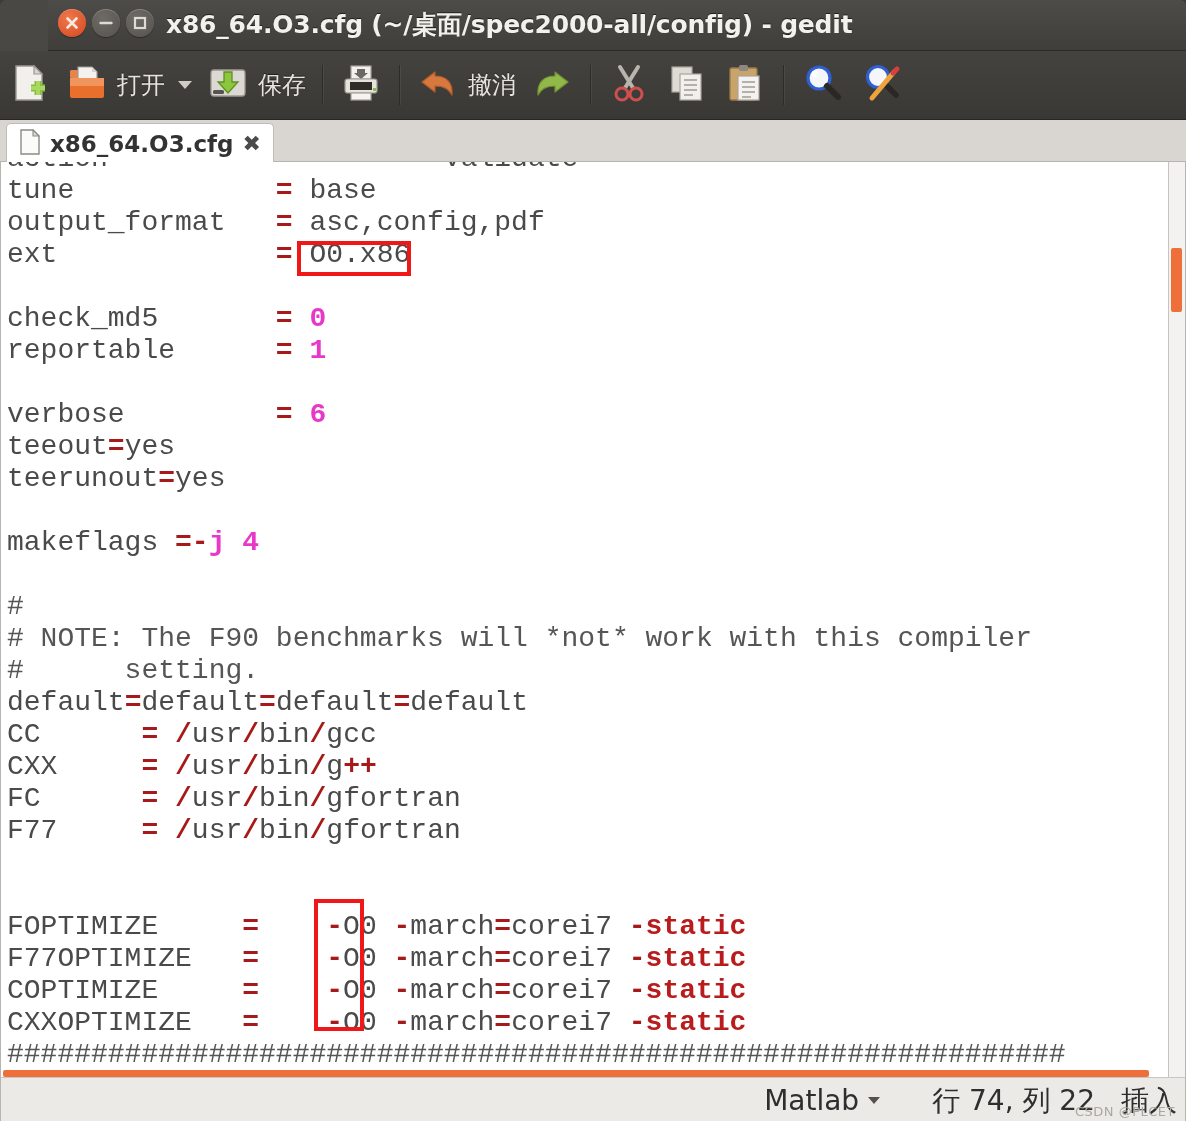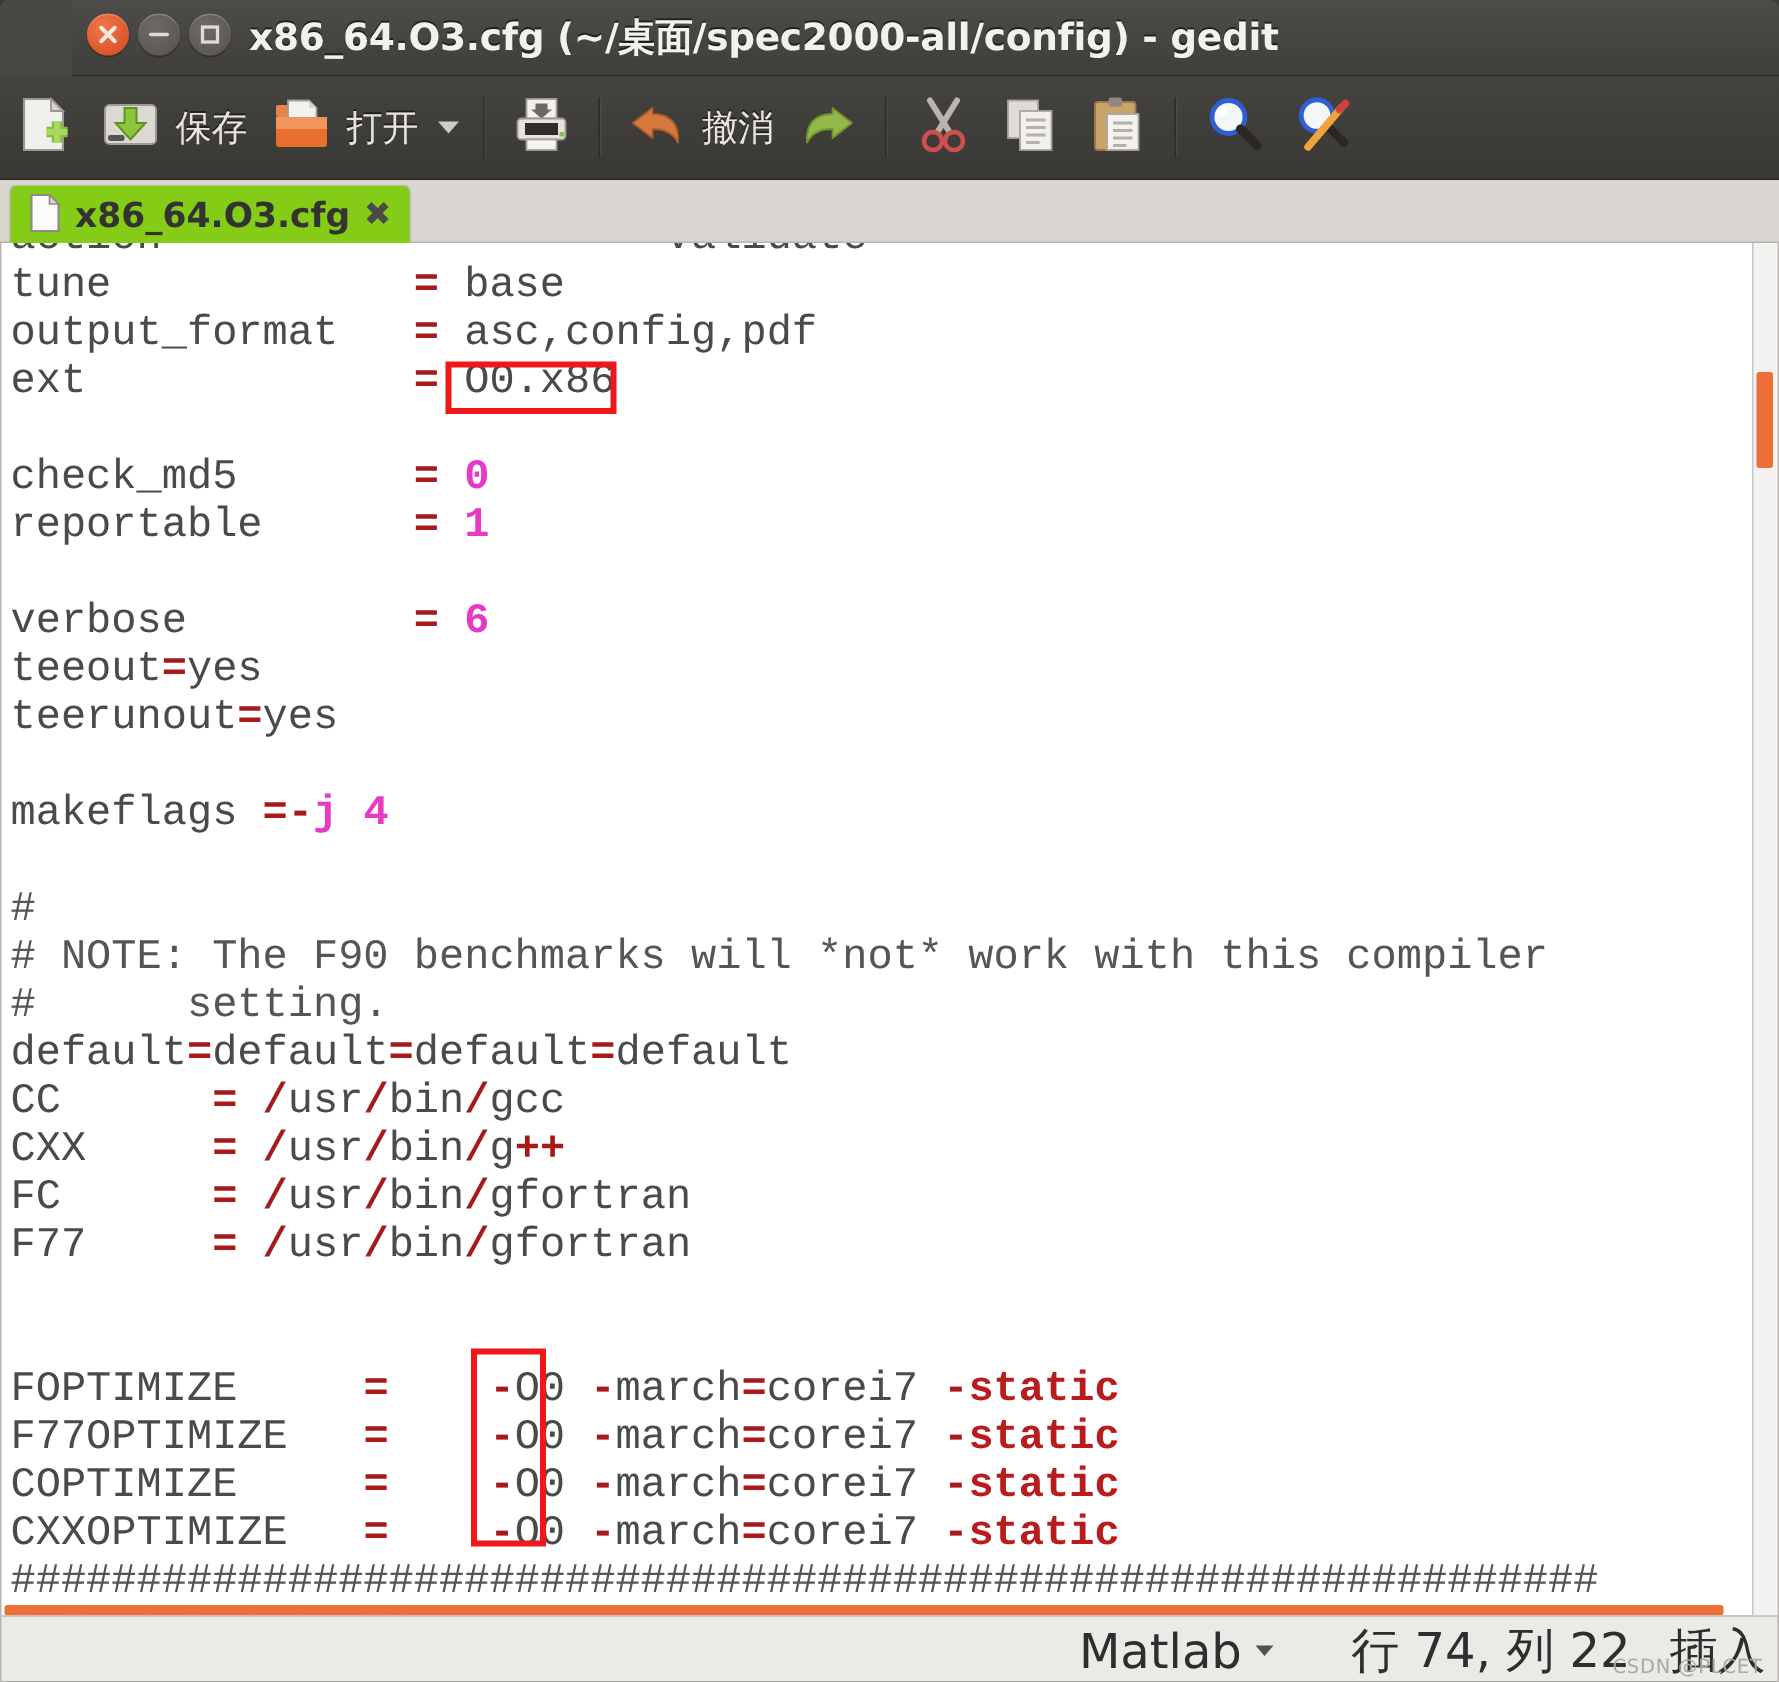--- a/index.html
+++ b/index.html
@@ -60,21 +60,21 @@
 
   
   .tabstrip{
     position:relative;height:42px;background:#d9d6d1;
     border-bottom:1px solid #b8b5b0;
     padding-left:6px;box-sizing:border-box;
   }
   .tab{
     position:absolute;left:6px;top:3px;height:40px;
     display:flex;align-items:center;gap:9px;
-    background:#84cc16;border:1px solid #bfbcb7;border-bottom:none;
+    background:#ffffff;border:1px solid #bfbcb7;border-bottom:none;
     border-radius:5px 5px 0 0;padding:0 12px;box-sizing:border-box;
   }
   .tab-title{font-size:23px;font-weight:bold;color:#333;white-space:nowrap;}
 
   
   .editor-wrap{
     position:relative;height:915px;background:#fff;
     border-left:1px solid #b8b5b0;border-right:1px solid #b8b5b0;
     box-sizing:border-box;overflow:hidden;
   }
@@ -101,21 +101,21 @@
     position:absolute;left:0;bottom:0;height:7px;background:#ee6f3a;border-radius:2px;
   }
 
   
   .statusbar{
     position:relative;height:46px;background:#eceae7;
     border-top:1px solid #c9c6c1;border-left:1px solid #b8b5b0;border-right:1px solid #b8b5b0;
     display:flex;align-items:center;justify-content:flex-end;
     box-sizing:border-box;padding-right:8px;
   }
-  .sb-item{display:flex;align-items:center;font-size:32px;color:#2e2e2e;white-space:nowrap;}
+  .sb-item{display:flex;align-items:center;font-size:28px;color:#2e2e2e;white-space:nowrap;}
   .sb-caret{
     width:0;height:0;border-left:6px solid transparent;border-right:6px solid transparent;
     border-top:7px solid #55524e;margin-left:9px;
   }
   .sb-gap{width:26px;}
   .watermark{
     position:absolute;right:10px;bottom:4px;
     font-size:13px;color:#aba8a3;letter-spacing:.5px;
     font-family:"DejaVu Sans","Liberation Sans",sans-serif;
     margin-left:11px;
@@ -159,40 +159,40 @@
           <path d="M27 5 v8 h8 z" fill="#d8d5cf" stroke="#9b9791" stroke-width="1.2"></path>
           <path d="M24 27 h14 M31 20 v14" stroke="#87bf3b" stroke-width="7" stroke-linecap="butt"></path>
           <path d="M24 27 h14 M31 20 v14" stroke="#a8d860" stroke-width="4" stroke-linecap="butt"></path>
         </svg>
       </span>
     </div>
 
     <div class="tb-item">
       <span class="icn">
         <svg width="44" height="44" viewBox="0 0 44 44">
-          <rect x="5" y="9" width="34" height="26" rx="3" fill="#dcd9d3" stroke="#9d9993" stroke-width="1.3"></rect>
-          <rect x="7" y="29" width="11" height="4" rx="1.5" fill="#57544f"></rect>
-          <path d="M18 11 h8 v10 h6 l-10 11 l-10 -11 h6 z" fill="#8cc63f" stroke="#5d9120" stroke-width="1.3"></path>
-        </svg>
-      </span>
-      <span class="tb-label">保存</span>
-    </div>
-
-    <div class="tb-item">
-      <span class="icn">
-        <svg width="44" height="44" viewBox="0 0 44 44">
           <rect x="5" y="9" width="17" height="8" rx="1.5" fill="#e8844a"></rect>
           <path d="M13 6 h14 l5 5 v13 h-19 z" fill="#f4f2ee" stroke="#a19d97" stroke-width="1.2"></path>
           <path d="M27 6 v5 h5 z" fill="#d7d4ce"></path>
           <path d="M5 17 h34 v18 a2 2 0 0 1 -2 2 h-30 a2 2 0 0 1 -2 -2 z" fill="#e96f2c"></path>
           <path d="M5 17 h34 v8 h-34 z" fill="#f0955e"></path>
         </svg>
       </span>
       <span class="tb-label">打开</span>
       <span class="caret"></span>
+    </div>
+
+    <div class="tb-item">
+      <span class="icn">
+        <svg width="44" height="44" viewBox="0 0 44 44">
+          <rect x="5" y="9" width="34" height="26" rx="3" fill="#dcd9d3" stroke="#9d9993" stroke-width="1.3"></rect>
+          <rect x="7" y="29" width="11" height="4" rx="1.5" fill="#57544f"></rect>
+          <path d="M18 11 h8 v10 h6 l-10 11 l-10 -11 h6 z" fill="#8cc63f" stroke="#5d9120" stroke-width="1.3"></path>
+        </svg>
+      </span>
+      <span class="tb-label">保存</span>
     </div>
 
     <div class="tb-sep"></div>
 
     <div class="tb-item">
       <span class="icn">
         <svg width="44" height="44" viewBox="0 0 44 44">
           <rect x="12" y="5" width="20" height="13" fill="#f3f1ed" stroke="#a5a19b" stroke-width="1.2"></rect>
           <path d="M18 8 h8 v4 h3 l-7 6 l-7 -6 h3 z" fill="#6c6964"></path>
           <rect x="6" y="18" width="32" height="14" rx="2.5" fill="#e6e3dd" stroke="#9c9893" stroke-width="1.2"></rect>

